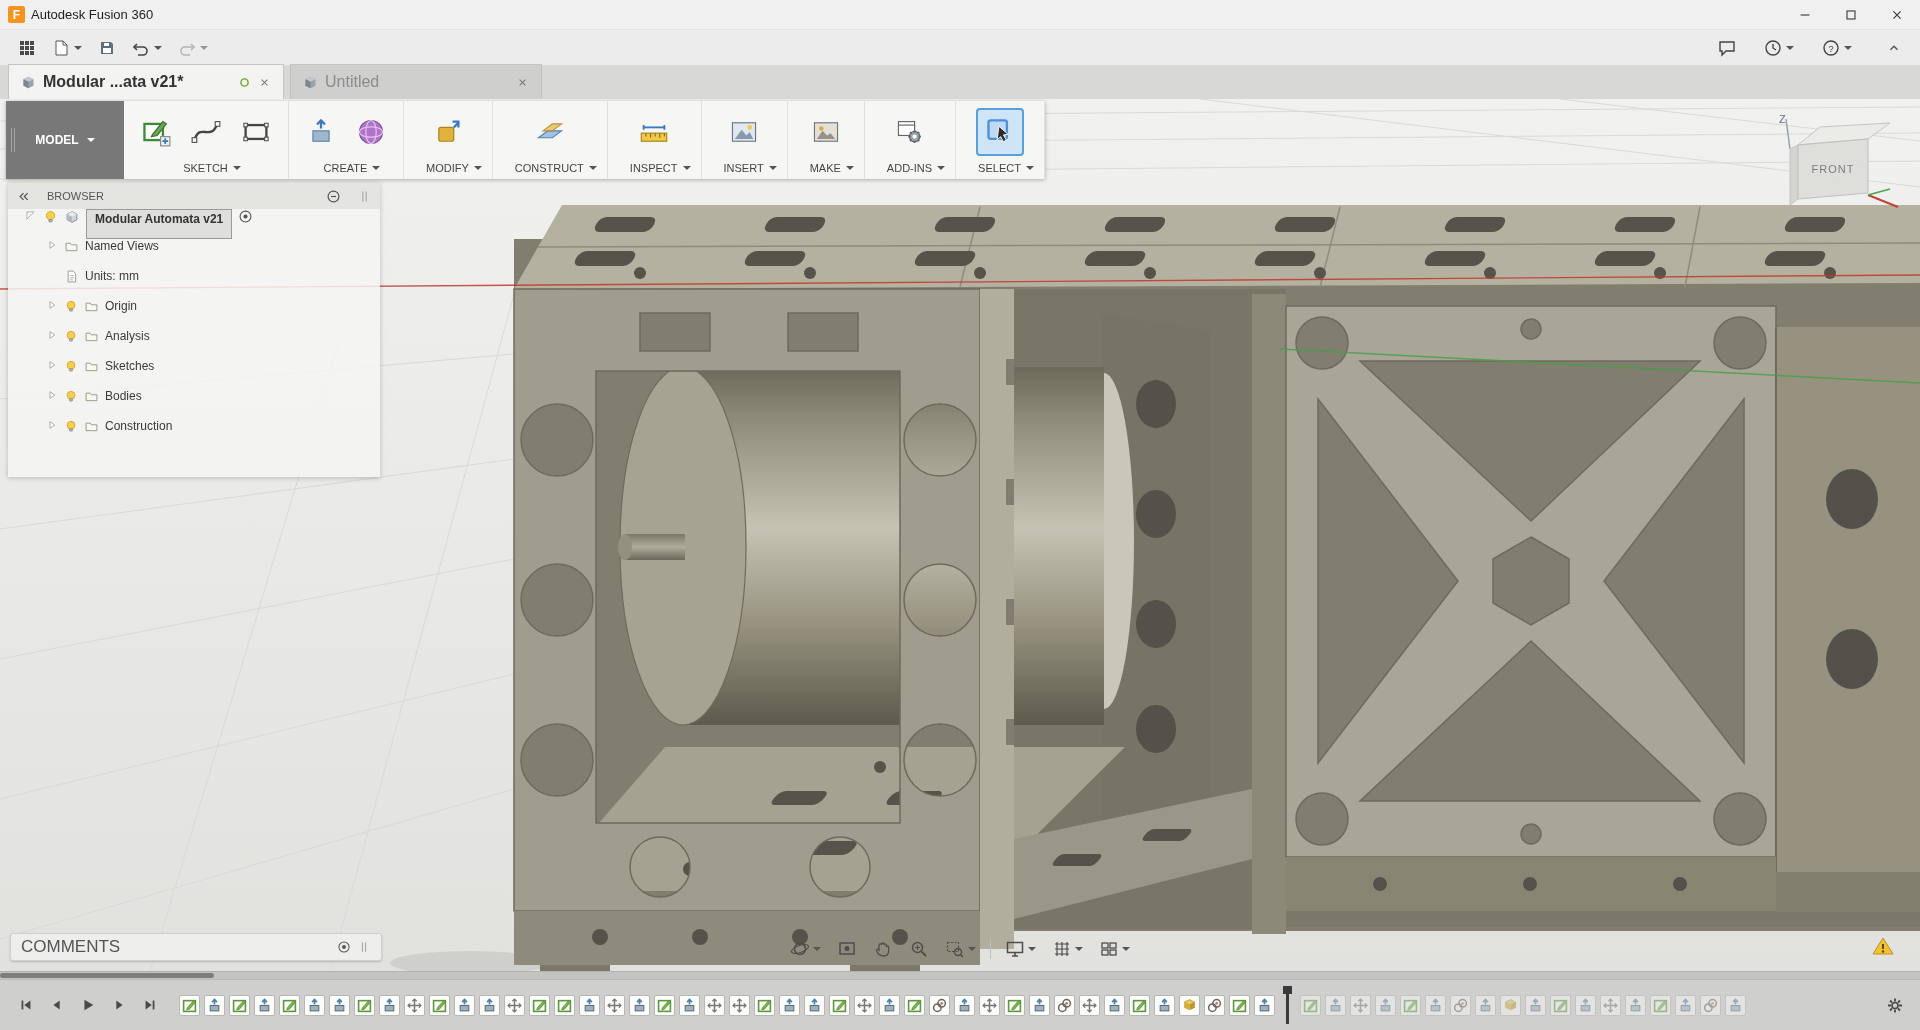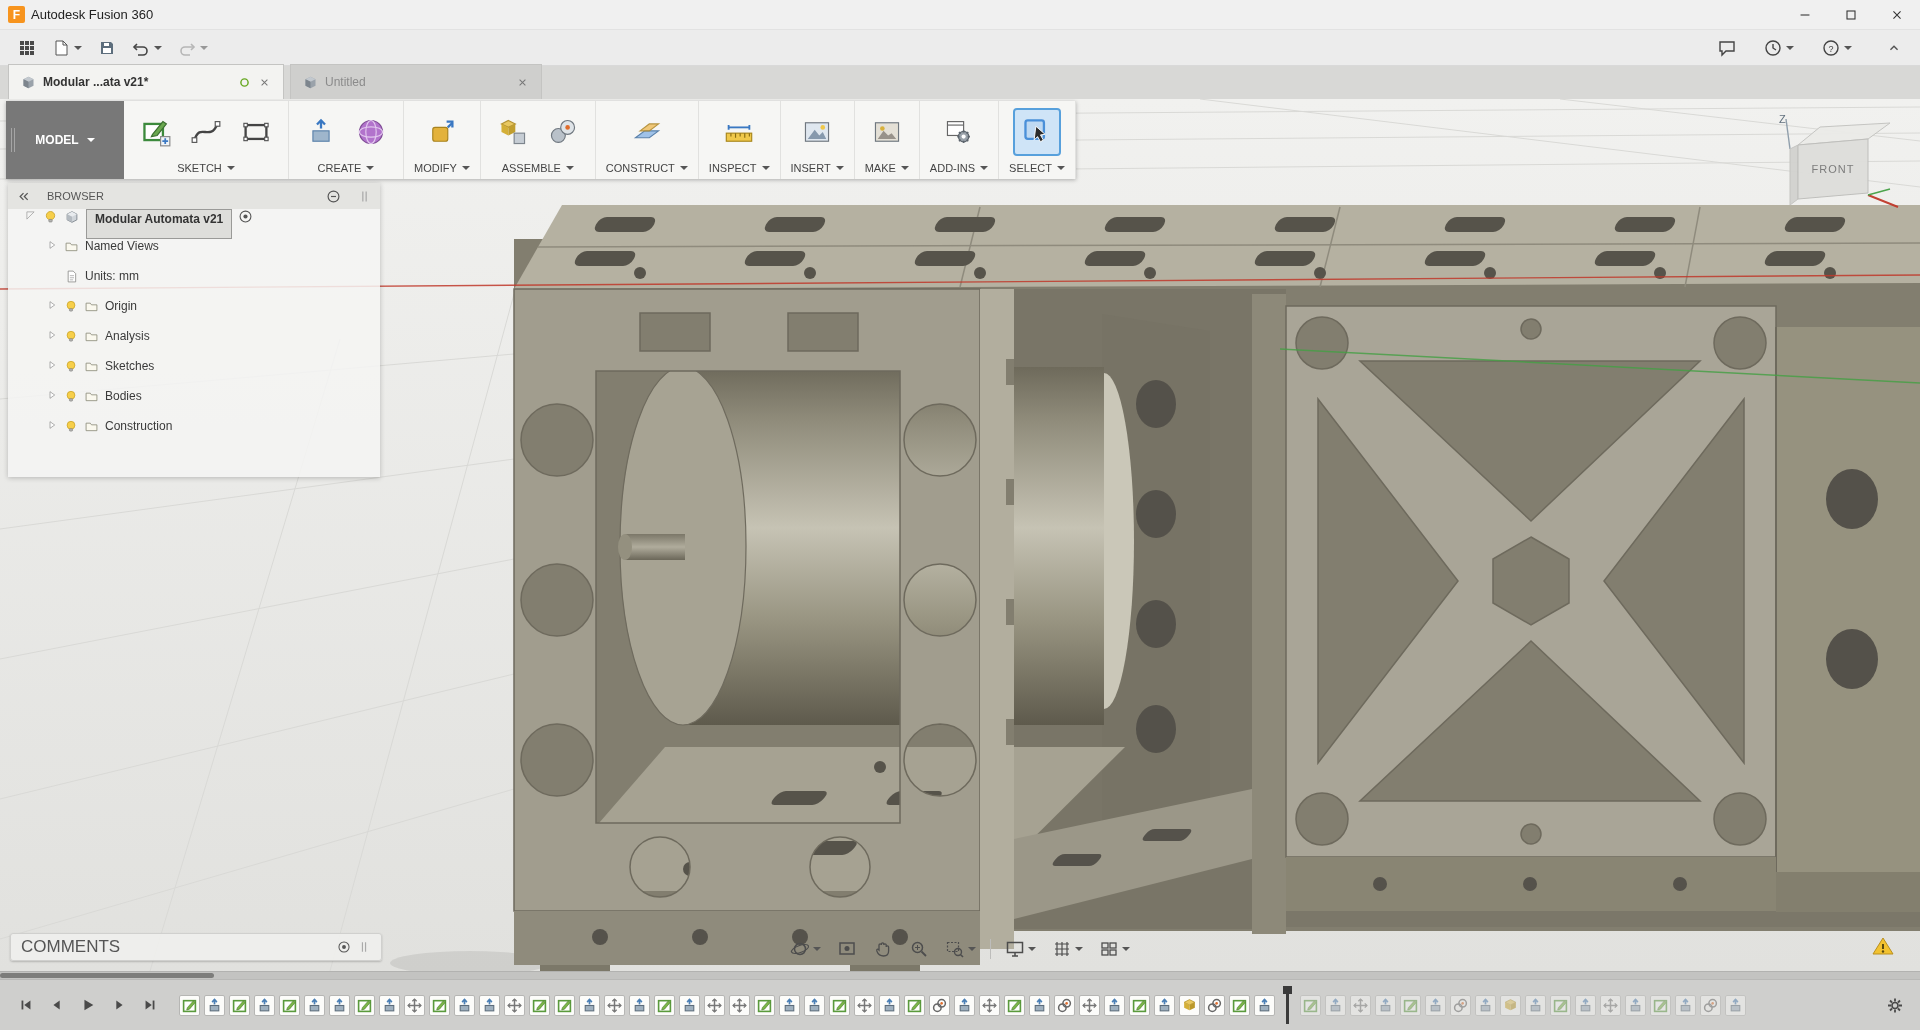--- a/index.html
+++ b/index.html
@@ -22,21 +22,21 @@
          display:flex; align-items:center; padding:0 12px; gap:4px; }
   .qat-btn { display:flex; align-items:center; gap:4px; padding:4px 6px; border-radius:2px; }
   #qat-right { margin-left:auto; display:flex; align-items:center; gap:16px; padding-right:18px; }
 
   .caret { width:0; height:0; border-left:4px solid transparent; border-right:4px solid transparent;
            border-top:4.5px solid #555; }
   .caret.white { border-top-color:#fff; }
 
   
   #tabbar { height:33px; background:#d8d8d6; display:flex; align-items:flex-end; padding-left:8px; position:relative; }
-  .doc-tab { height:30px; display:flex; align-items:center; gap:7px; padding:17px 12px; font-size:12px;
+  .doc-tab { height:30px; display:flex; align-items:center; gap:7px; padding:17px 12px; font-size:16px;
              border:1px solid #c4c4c2; border-bottom:none; }
   .doc-tab.active { background:#f3f3f1; color:#333; font-weight:bold; width:276px; }
   .doc-tab.inactive { background:#cfcfcd; color:#8b8b8b; width:252px; margin-left:6px; }
   .tab-label { flex:1; white-space:nowrap; overflow:hidden; text-overflow:ellipsis; }
 
   
   #viewport { position:relative; flex:1; overflow:hidden; background:#ececea; }
   #scene { position:absolute; left:0; top:0; width:100%; height:100%; }
 
   
@@ -44,21 +44,21 @@
             box-shadow:0 1px 4px rgba(0,0,0,.28); }
   #model-btn { width:118px; background:#787878; color:#fff; display:flex; align-items:center;
                justify-content:center; gap:8px; font-size:12px; font-weight:bold; position:relative; }
   #model-btn .grip { position:absolute; left:5px; top:27px; width:1px; height:24px; background:#a5a5a5;
                      box-shadow:3px 0 0 #a5a5a5; }
   .ribbon-group { display:flex; flex-direction:column; align-items:center; padding:4px 10px 3px;
                   border-right:1px solid #e1e1df; }
   .rg-icons { flex:1; display:flex; align-items:center; gap:6px; }
   .rg-icon { width:44px; height:44px; display:flex; align-items:center; justify-content:center; border-radius:2px; }
   .rg-icon.hl { background:#cfe4f7; outline:2px solid #57a0dc; }
-  .rg-label { font-size:11px; color:#444; display:flex; align-items:center; gap:5px; padding:3px 0 2px; }
+  .rg-label { font-size:11px; color:#444; display:flex; align-items:center; gap:5px; padding:3px 0 2px;margin-left:12px; }
 
   
   #browser { position:absolute; left:8px; top:84px; width:372px; background:rgba(245,245,243,.86);
              box-shadow:0 1px 5px rgba(0,0,0,.22); font-size:12px; padding-bottom:28px; }
   #browser-header { height:26px; background:rgba(226,226,224,.92); display:flex; align-items:center;
                     gap:16px; padding:0 8px; font-size:11px; color:#555; }
   #browser-header .spring { flex:1; }
   .br-row { height:30px; display:flex; gap:6px; padding-left:38px; }
   .br-row.root { padding-left:16px; }
   .root-label { background:#dededb; border:1px solid #9a9a98; padding:2px 8px; font-weight:bold; color:#333; }
@@ -481,43 +481,20 @@
             </div>
             <div class="rg-label">
               <span>MODIFY</span>
               <span class="caret"></span>
             </div>
           </div>
           <div class="ribbon-group">
             <div class="rg-icons">
               <div class="rg-icon">
                 <svg width="30" height="30" viewBox="0 0 26 26">
-                  <path d="M9 3l6 3-6 3-6-3z" fill="#e9c860" stroke="#b49334"></path>
-                  <path d="M3 6v7l6 3V9z" fill="#d4af37"></path>
-                  <path d="M15 6v7l-6 3V9z" fill="#c19e2e"></path>
-                  <rect x="14" y="14" width="9" height="9" fill="#c6cdd4" stroke="#7d858d"></rect>
-                </svg>
-              </div>
-              <div class="rg-icon">
-                <svg width="30" height="30" viewBox="0 0 26 26">
-                  <circle cx="9" cy="16" r="6" fill="#b9c1c9" stroke="#6f777f"></circle>
-                  <circle cx="17" cy="9" r="6" fill="#dfe4e8" stroke="#6f777f"></circle>
-                  <circle cx="17" cy="9" r="2" fill="#e06c2b"></circle>
-                </svg>
-              </div>
-            </div>
-            <div class="rg-label">
-              <span>ASSEMBLE</span>
-              <span class="caret"></span>
-            </div>
-          </div>
-          <div class="ribbon-group">
-            <div class="rg-icons">
-              <div class="rg-icon">
-                <svg width="30" height="30" viewBox="0 0 26 26">
                   <path d="M3 18l8-6h12l-8 6z" fill="#9fc2e8" stroke="#5b82ab"></path>
                   <path d="M7 12l8-6h8l-8 6z" fill="#f0c36a" stroke="#b08a2e" opacity=".9"></path>
                 </svg>
               </div>
             </div>
             <div class="rg-label">
               <span>CONSTRUCT</span>
               <span class="caret"></span>
             </div>
           </div>

